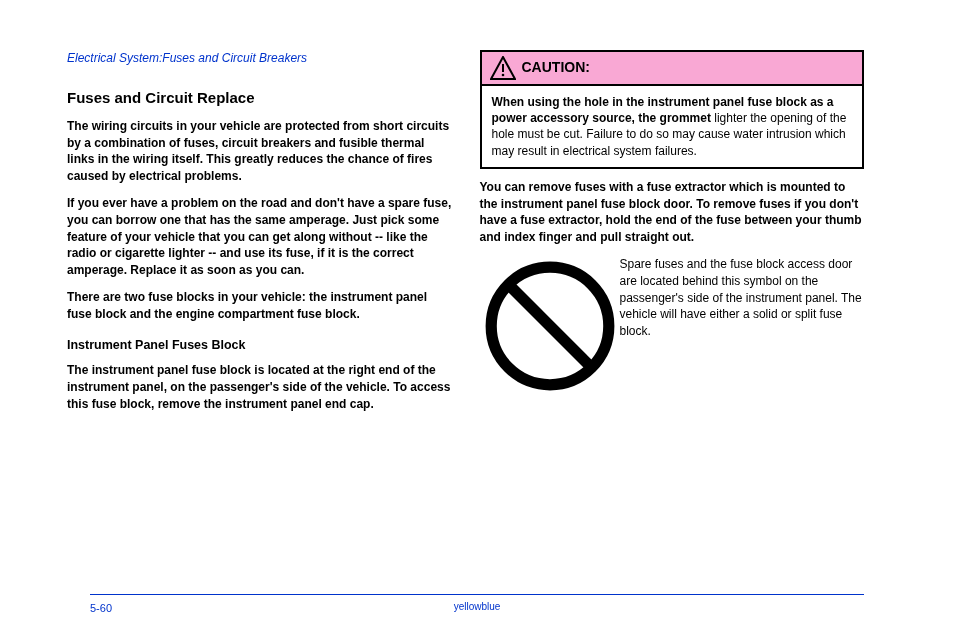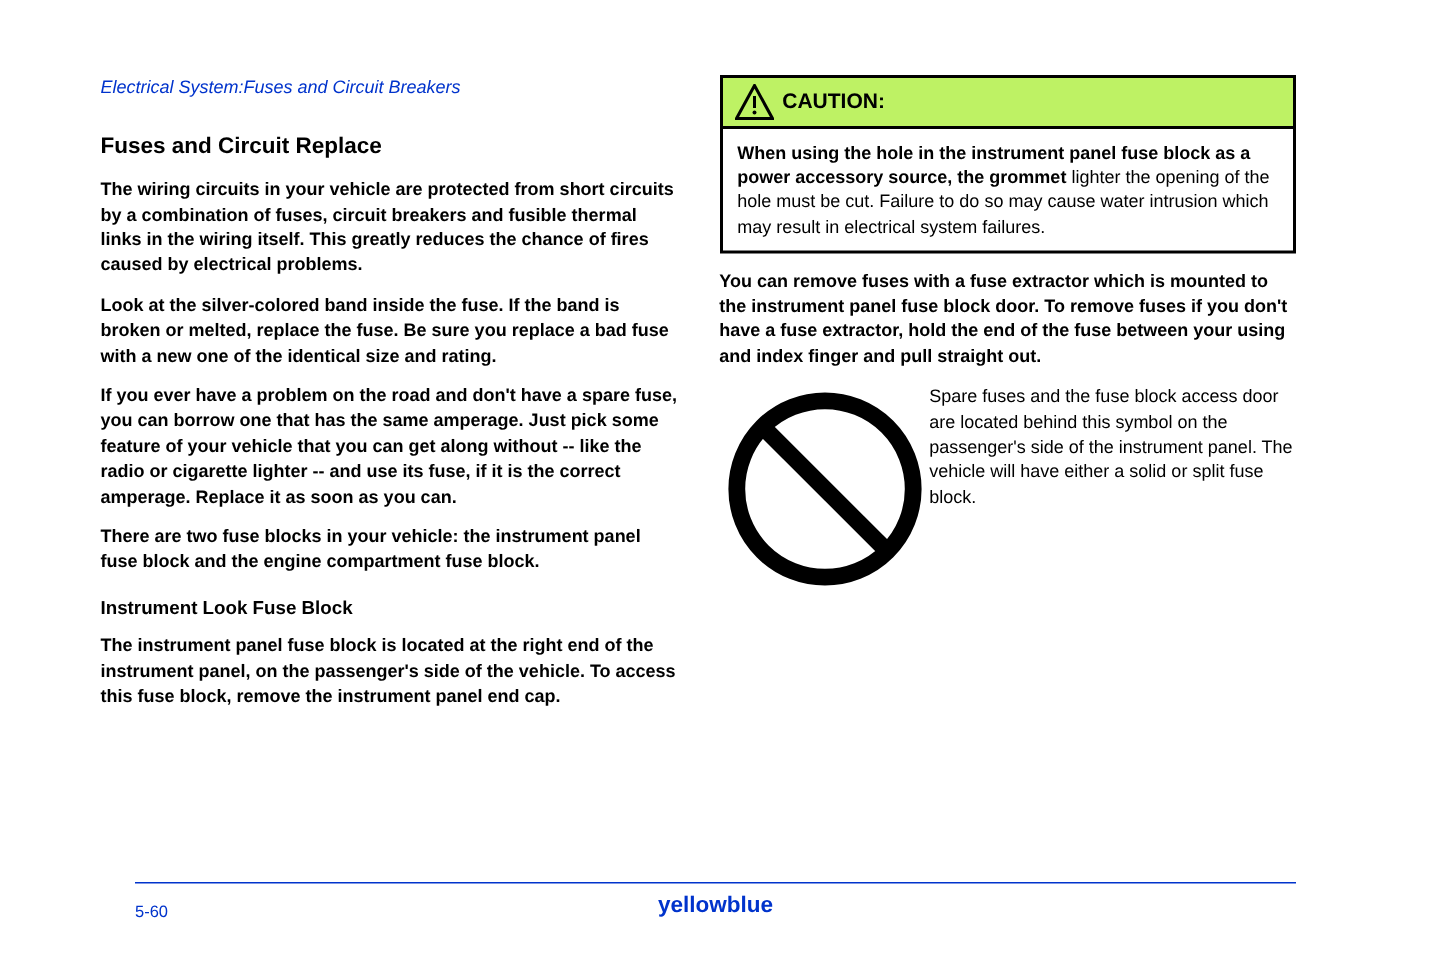--- a/index.html
+++ b/index.html
@@ -39,21 +39,21 @@
       font-weight: bold;
       margin-top: 14px;
       margin-bottom: 8px;
       font-size: 12.5px;
     }
     .caution-box {
       border: 2px solid #000;
       margin-bottom: 10px;
     }
     .caution-head {
-      background: #bef264;
+      background: #f9a8d4;
       border-bottom: 2px solid #000;
       display: flex;
       align-items: center;
       padding: 4px 8px;
       gap: 6px;
     }
     .caution-head svg { flex-shrink: 0; }
     .caution-label {
       font-weight: bold;
       font-size: 14px;
@@ -73,64 +73,62 @@
     .sym-text { flex: 1; }
     .footer {
       position: absolute;
       bottom: 24px;
       left: 90px;
       right: 90px;
     }
     .footer-line {
       border-top: 1px solid #0033cc;
       padding-top: 6px;
-      font-size: 15px;
+      font-size: 10px;
       color: #0033cc;
       text-align: center;
-      font-weight: bold;
     }
     .pgnum {
       position: absolute;
       bottom: 22px;
       left: 90px;
       font-size: 11px;
       color: #0033cc;
     }
   </style>
 </head>
 <body>
 
 <div class="page">
   <div class="col">
     <div class="keywords">Electrical System:Fuses and Circuit Breakers</div>
     <div class="section-title">Fuses and Circuit Replace</div>
     <div class="para">The wiring circuits in your vehicle are protected from short circuits by a combination of fuses, circuit breakers and fusible thermal links in the wiring itself. This greatly reduces the chance of fires caused by electrical problems.</div>
-    <div class="para">Look at the silver-colored band inside the fuse. If the band is broken or melted, replace the fuse. Be sure you replace a bad fuse with a new one of the identical size and rating.</div>
     <div class="para">If you ever have a problem on the road and don't have a spare fuse, you can borrow one that has the same amperage. Just pick some feature of your vehicle that you can get along without -- like the radio or cigarette lighter -- and use its fuse, if it is the correct amperage. Replace it as soon as you can.</div>
     <div class="para">There are two fuse blocks in your vehicle: the instrument panel fuse block and the engine compartment fuse block.</div>
-    <div class="subtitle">Instrument Look Fuse Block</div>
+    <div class="subtitle">Instrument Panel Fuses Block</div>
     <div class="para">The instrument panel fuse block is located at the right end of the instrument panel, on the passenger's side of the vehicle. To access this fuse block, remove the instrument panel end cap.</div>
   </div>
 
   <div class="col">
     <div class="caution-box">
       <div class="caution-head">
         <svg width="26" height="24" viewBox="0 0 26 24">
           <polygon points="13,1 25,23 1,23" fill="none" stroke="#000" stroke-width="2"></polygon>
           <line x1="13" y1="8" x2="13" y2="16" stroke="#000" stroke-width="2"></line>
           <circle cx="13" cy="19" r="1.3" fill="#000"></circle>
         </svg>
         <span class="caution-label">CAUTION:</span>
       </div>
       <div class="caution-body">
         <span class="bold-inline">When using the hole in the instrument panel fuse block as a power accessory source, the grommet</span><span> lighter the opening of the hole must be cut. Failure to do so may cause water intrusion which may result in electrical system failures.</span>
       </div>
     </div>
 
-    <div class="para">You can remove fuses with a fuse extractor which is mounted to the instrument panel fuse block door. To remove fuses if you don't have a fuse extractor, hold the end of the fuse between your using and index finger and pull straight out.</div>
+    <div class="para">You can remove fuses with a fuse extractor which is mounted to the instrument panel fuse block door. To remove fuses if you don't have a fuse extractor, hold the end of the fuse between your thumb and index finger and pull straight out.</div>
 
     <div class="sym-row">
       <svg width="140" height="140" viewBox="0 0 100 100">
         <circle cx="50" cy="50" r="42" fill="none" stroke="#000" stroke-width="8"></circle>
         <line x1="22" y1="22" x2="78" y2="78" stroke="#000" stroke-width="8"></line>
       </svg>
       <div class="sym-text">Spare fuses and the fuse block access door are located behind this symbol on the passenger's side of the instrument panel. The vehicle will have either a solid or split fuse block.</div>
     </div>
   </div>
 </div>

